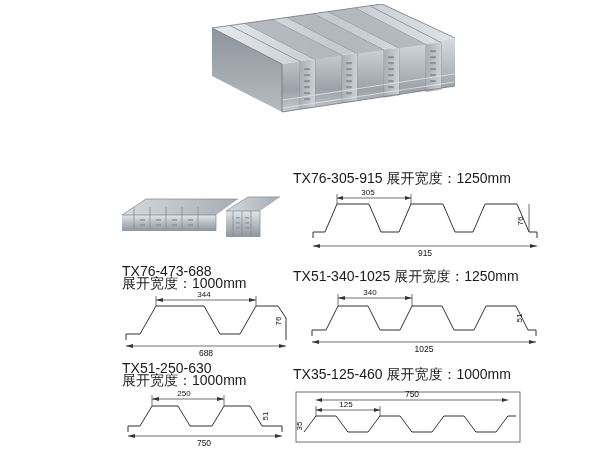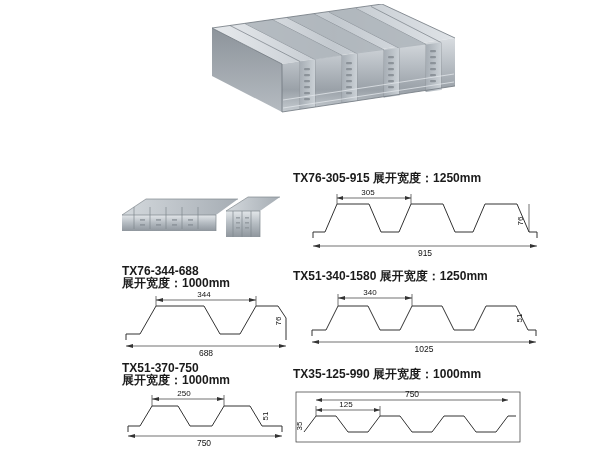--- a/index.html
+++ b/index.html
@@ -19,25 +19,24 @@
   #photo svg{display:block;}
 
   
   #photo2{
     left:120px;top:185px;width:160px;height:60px;
   }
 
   
   .label{
     position:absolute;
-    font-size:12px;
+    font-size:14px;
     color:#1a1a1a;
     line-height:12px;
     white-space:nowrap;
-    font-weight:bold;
   }
   .label .code{letter-spacing:0px;}
 
   
   .drawing{position:absolute;}
   .drawing svg{display:block;}
 </style>
 </head>
 <body>
 
@@ -249,21 +248,21 @@
     <g stroke="#333" stroke-width="0.7" fill="none">
       <line x1="6" y1="58" x2="230" y2="58"></line>
       <polygon points="6,58 13,56 13,60" fill="#333" stroke="none"></polygon>
       <polygon points="230,58 223,56 223,60" fill="#333" stroke="none"></polygon>
     </g>
     <text x="118" y="68" font-size="8.5" fill="#111" font-family="Liberation Sans, sans-serif" text-anchor="middle">915</text>
   </svg>
 </div>
 
 <div class="label" style="left:122px;top:265px;">
-  <div>TX76-344-688</div>
+  <div>TX76-473-688</div>
   <div>展开宽度：1000mm</div>
 </div>
 
 <div class="drawing" style="left:118px;top:292px;">
   <svg width="175" height="66" viewBox="0 0 175 66">
     <g stroke="#333" stroke-width="1" fill="none">
       <polyline points="8,42 22,42 38,14 86,14 102,42 122,42 138,14 160,14 168,26 168,42"></polyline>
       <polyline points="8,42 8,48"></polyline>
       <polyline points="168,42 168,48"></polyline>
     </g>
@@ -282,21 +281,21 @@
     <g stroke="#333" stroke-width="0.7" fill="none">
       <line x1="8" y1="54" x2="168" y2="54"></line>
       <polygon points="8,54 15,52 15,56" fill="#333" stroke="none"></polygon>
       <polygon points="168,54 161,52 161,56" fill="#333" stroke="none"></polygon>
     </g>
     <text x="88" y="64" font-size="8.5" fill="#111" font-family="Liberation Sans, sans-serif" text-anchor="middle">688</text>
   </svg>
 </div>
 
 <div class="label" style="left:293px;top:270px;">
-  <span class="code">TX51-340-1580  展开宽度：1250mm</span>
+  <span class="code">TX51-340-1025  展开宽度：1250mm</span>
 </div>
 
 <div class="drawing" style="left:306px;top:288px;">
   <svg width="235" height="66" viewBox="0 0 235 66">
     <g stroke="#333" stroke-width="1" fill="none">
       <polyline points="6,42 20,42 32,18 62,18 74,42 94,42 106,18 136,18 148,42 168,42 180,18 210,18 222,42 230,42"></polyline>
       <polyline points="6,42 6,48"></polyline>
       <polyline points="230,42 230,48"></polyline>
     </g>
 
@@ -314,21 +313,21 @@
     <g stroke="#333" stroke-width="0.7" fill="none">
       <line x1="6" y1="54" x2="230" y2="54"></line>
       <polygon points="6,54 13,52 13,56" fill="#333" stroke="none"></polygon>
       <polygon points="230,54 223,52 223,56" fill="#333" stroke="none"></polygon>
     </g>
     <text x="118" y="64" font-size="8.5" fill="#111" font-family="Liberation Sans, sans-serif" text-anchor="middle">1025</text>
   </svg>
 </div>
 
 <div class="label" style="left:122px;top:362px;">
-  <div>TX51-370-750</div>
+  <div>TX51-250-630</div>
   <div>展开宽度：1000mm</div>
 </div>
 
 <div class="drawing" style="left:118px;top:390px;">
   <svg width="175" height="58" viewBox="0 0 175 58">
     <g stroke="#333" stroke-width="1" fill="none">
       <polyline points="10,36 22,36 34,16 60,16 72,36 94,36 106,16 132,16 144,36 164,36"></polyline>
       <polyline points="10,36 10,42"></polyline>
       <polyline points="164,36 164,42"></polyline>
     </g>
@@ -347,21 +346,21 @@
     <g stroke="#333" stroke-width="0.7" fill="none">
       <line x1="10" y1="46" x2="164" y2="46"></line>
       <polygon points="10,46 17,44 17,48" fill="#333" stroke="none"></polygon>
       <polygon points="164,46 157,44 157,48" fill="#333" stroke="none"></polygon>
     </g>
     <text x="86" y="56" font-size="8.5" fill="#111" font-family="Liberation Sans, sans-serif" text-anchor="middle">750</text>
   </svg>
 </div>
 
 <div class="label" style="left:293px;top:368px;">
-  <span class="code">TX35-125-990  展开宽度：1000mm</span>
+  <span class="code">TX35-125-460  展开宽度：1000mm</span>
 </div>
 
 <div class="drawing" style="left:290px;top:388px;">
   <svg width="235" height="60" viewBox="0 0 235 60">
 
     <g stroke="#333" stroke-width="0.7" fill="none">
       <rect x="6" y="4" width="224" height="50"></rect>
     </g>
 
     <g stroke="#333" stroke-width="1" fill="none">

